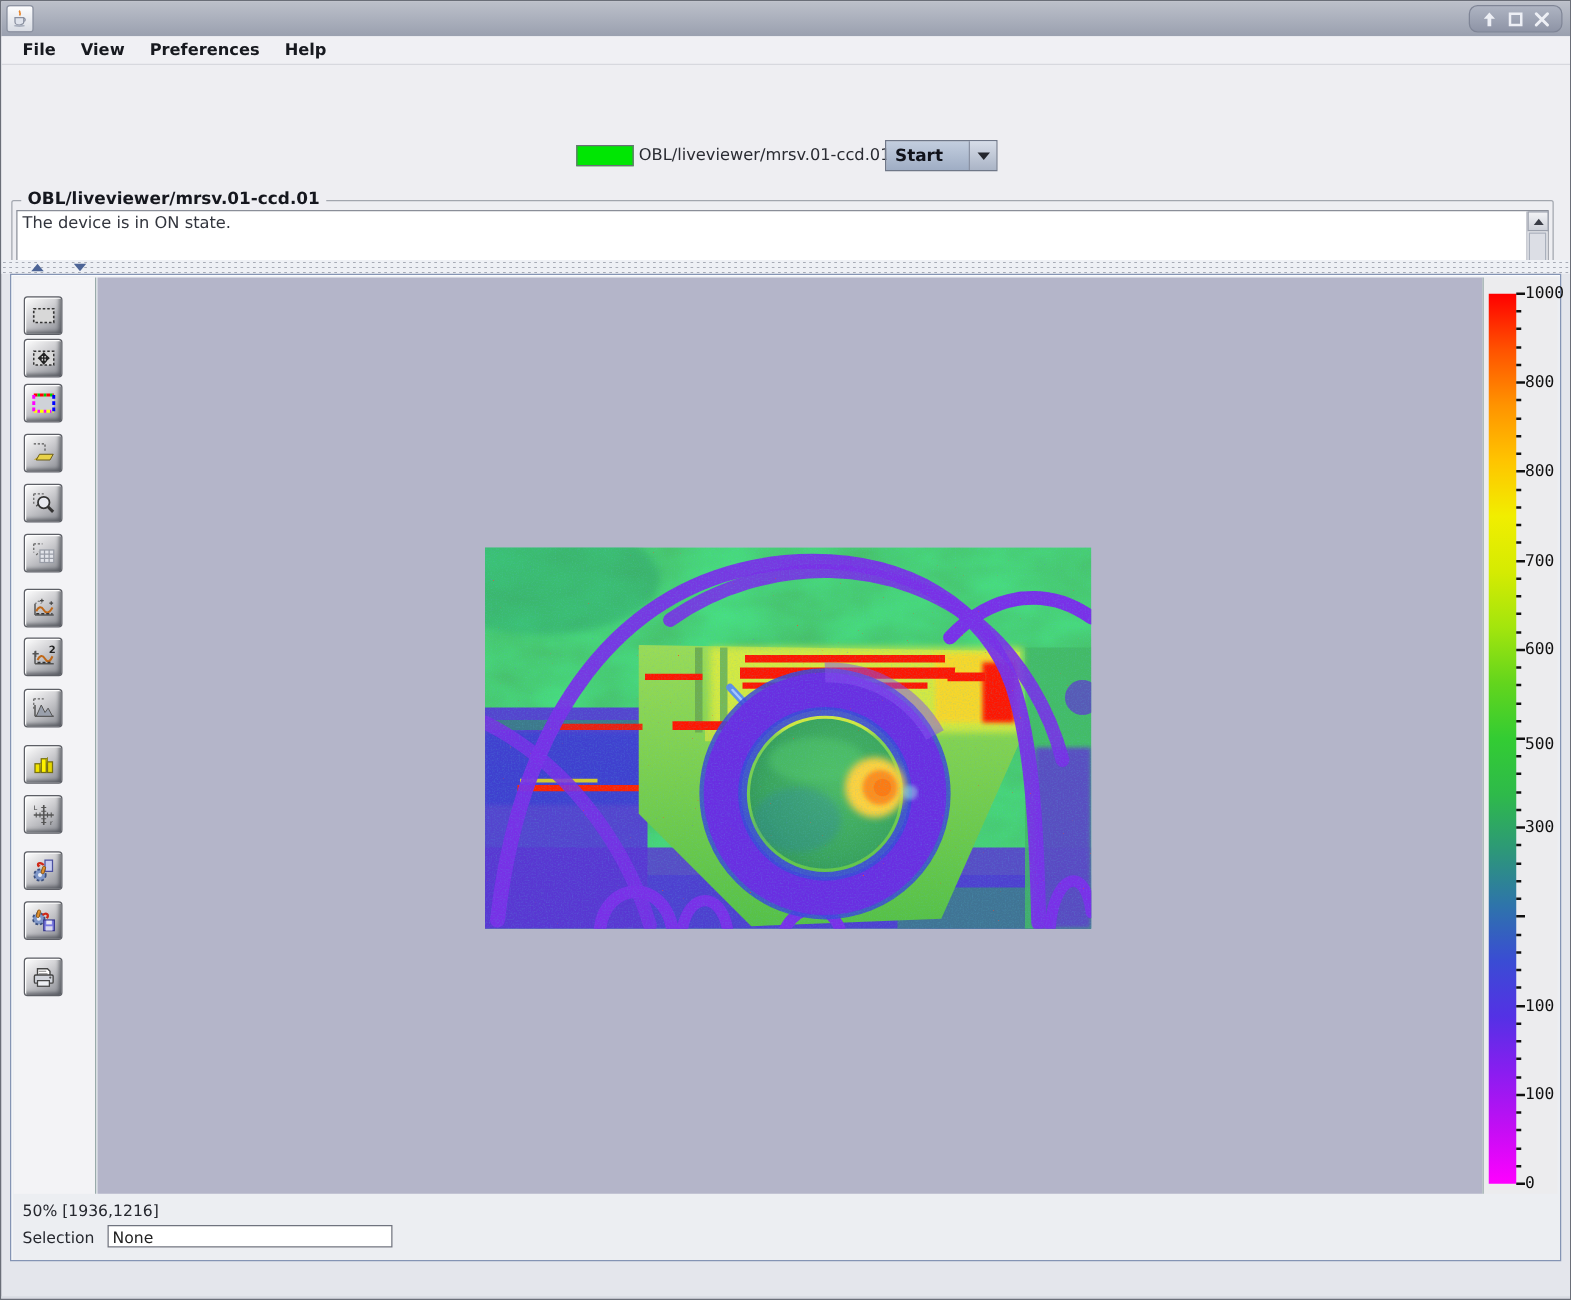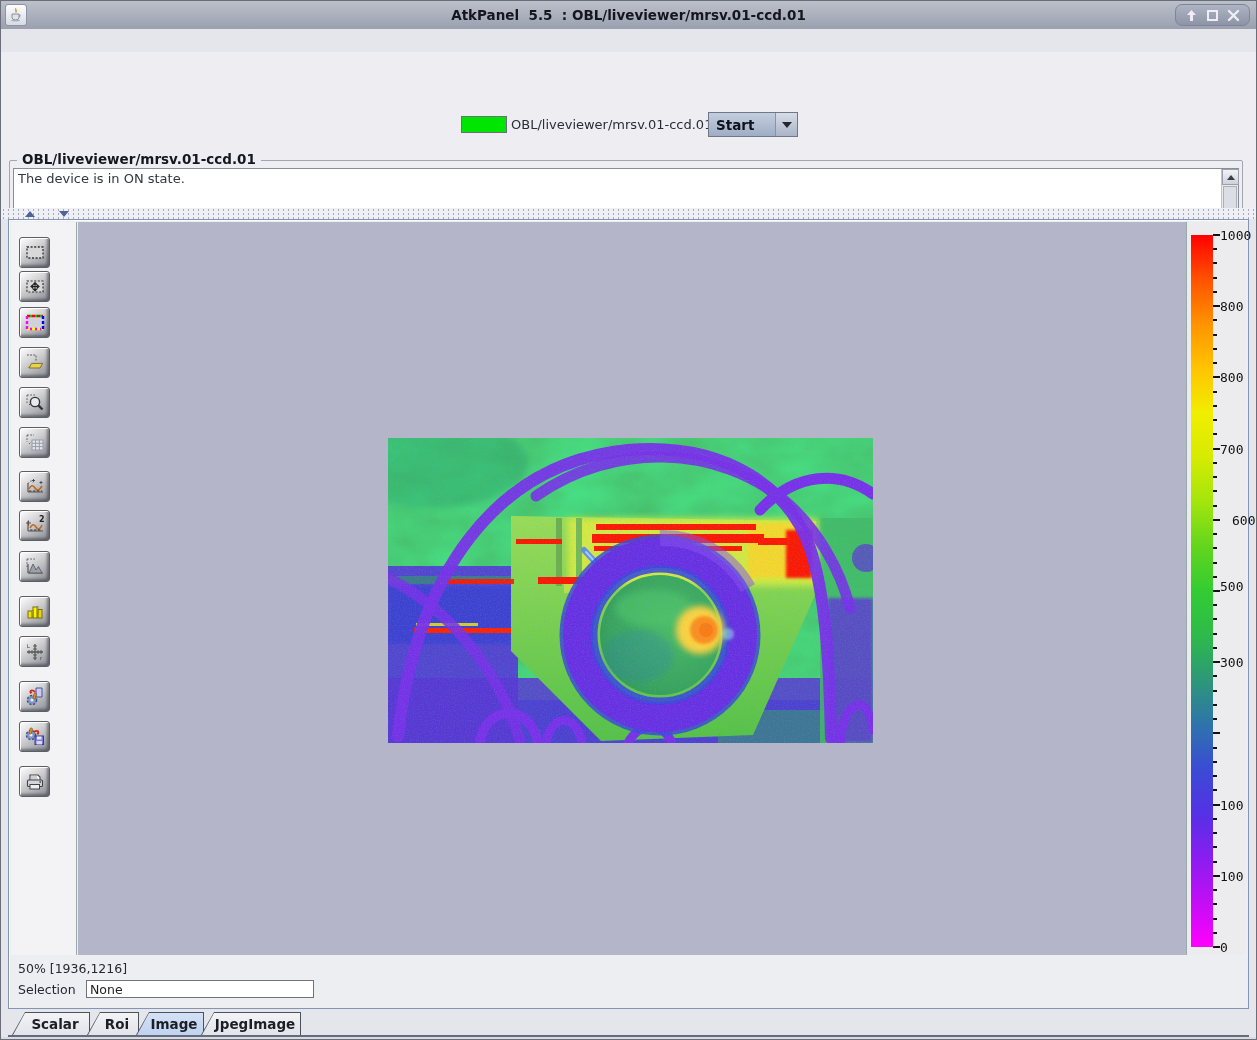--- a/index.html
+++ b/index.html
@@ -84,40 +84,45 @@
 
   <div class="titlebar">
     <div class="appicon">
       <svg width="16" height="16" viewBox="0 0 16 16">
         <path d="M8 1.5 C6.5 2.8 9.5 3.6 7.6 5.4" stroke="#e8862c" stroke-width="1.4" fill="none"></path>
         <path d="M4 7 h7 v3.5 a3.5 2.5 0 0 1 -7 0 Z" fill="#dfe3ec" stroke="#8a90a0" stroke-width="1"></path>
         <path d="M11 7.6 c1.6 0 1.6 2.2 0 2.4" stroke="#8a90a0" stroke-width="1" fill="none"></path>
         <ellipse cx="7.5" cy="13.6" rx="4.5" ry="0.9" fill="#aab0be"></ellipse>
       </svg>
     </div>
-    <div class="title-text">AtkPanel  5.5  : OBL/liveviewer/mrsv.01-ccd.01</div>
     <div class="win-controls">
       <span>
           <svg width="13" height="13" viewBox="0 0 13 13">
             <path d="M6.5 1 L11 6 H8 V12 H5 V6 H2 Z" fill="#edeff5"></path>
           </svg>
         </span>
       <span>
           <svg width="13" height="13" viewBox="0 0 13 13">
             <rect x="2" y="2" width="9" height="9" fill="none" stroke="#edeff5" stroke-width="2"></rect>
           </svg>
         </span>
       <span>
           <svg width="13" height="13" viewBox="0 0 13 13">
             <path d="M2 2 L11 11 M11 2 L2 11" stroke="#edeff5" stroke-width="2.4" stroke-linecap="round"></path>
           </svg>
         </span>
     </div>
   </div>
 
+  <div class="menubar">
+    <span class="menu-item">File</span>
+    <span class="menu-item">View</span>
+    <span class="menu-item">Preferences</span>
+    <span class="menu-item">Help</span>
+  </div>
 
   <div class="upper">
     <div class="led" id="led" style="background: rgb(0, 230, 3);"></div>
     <div class="dev-name">OBL/liveviewer/mrsv.01-ccd.01</div>
     <div class="combo">
       <span class="combo-text">Start</span>
       <span class="combo-btn">
           <span class="combo-arrow"></span>
         </span>
     </div>
@@ -396,27 +401,27 @@
           <div class="cb-tick" style="left: 26px; top: 182.88px; width: 4px;"></div>
           <div class="cb-tick" style="left: 26px; top: 197.12px; width: 4px;"></div>
           <div class="cb-tick" style="left: 26px; top: 211.36px; width: 4px;"></div>
           <div class="cb-tick" style="left: 26px; top: 225.6px; width: 7px;"></div>
           <div class="cb-label" style="top: 226.6px;">700</div>
           <div class="cb-tick" style="left: 26px; top: 239.84px; width: 4px;"></div>
           <div class="cb-tick" style="left: 26px; top: 254.08px; width: 4px;"></div>
           <div class="cb-tick" style="left: 26px; top: 268.32px; width: 4px;"></div>
           <div class="cb-tick" style="left: 26px; top: 282.56px; width: 4px;"></div>
           <div class="cb-tick" style="left: 26px; top: 296.8px; width: 7px;"></div>
-          <div class="cb-label" style="top: 297.8px; margin-left: 12px;">600</div>
+          <div class="cb-label" style="top: 297.8px;">600</div>
           <div class="cb-tick" style="left: 26px; top: 311.04px; width: 4px;"></div>
           <div class="cb-tick" style="left: 26px; top: 325.28px; width: 4px;"></div>
           <div class="cb-tick" style="left: 26px; top: 339.52px; width: 4px;"></div>
           <div class="cb-tick" style="left: 26px; top: 353.76px; width: 4px;"></div>
           <div class="cb-tick" style="left: 26px; top: 368px; width: 7px;"></div>
-          <div class="cb-label" style="top: 364px;">500</div>
+          <div class="cb-label" style="top: 374px;">500</div>
           <div class="cb-tick" style="left: 26px; top: 382.24px; width: 4px;"></div>
           <div class="cb-tick" style="left: 26px; top: 396.48px; width: 4px;"></div>
           <div class="cb-tick" style="left: 26px; top: 410.72px; width: 4px;"></div>
           <div class="cb-tick" style="left: 26px; top: 424.96px; width: 4px;"></div>
           <div class="cb-tick" style="left: 26px; top: 439.2px; width: 7px;"></div>
           <div class="cb-label" style="top: 440.2px;">300</div>
           <div class="cb-tick" style="left: 26px; top: 453.44px; width: 4px;"></div>
           <div class="cb-tick" style="left: 26px; top: 467.68px; width: 4px;"></div>
           <div class="cb-tick" style="left: 26px; top: 481.92px; width: 4px;"></div>
           <div class="cb-tick" style="left: 26px; top: 496.16px; width: 4px;"></div>
@@ -443,28 +448,14 @@
         </div>
     </div>
 
     <div class="status-line">50% [1936,1216]</div>
     <div class="selection-row">
       <span>Selection</span>
       <input class="sel-input" type="text" value="None" style="">
     </div>
   </div>
 
-  <div class="tabbar">
-    <div class="tab" style="width:78px;margin-left:4px">
-        <span>Scalar</span>
-      </div>
-    <div class="tab" style="width:52px">
-        <span>Roi</span>
-      </div>
-    <div class="tab selected" style="width:68px">
-        <span>Image</span>
-      </div>
-    <div class="tab" style="width:100px">
-        <span>JpegImage</span>
-      </div>
-  </div>
   <div class="bottom-strip"></div>
 </div>
 
 </body></html>

